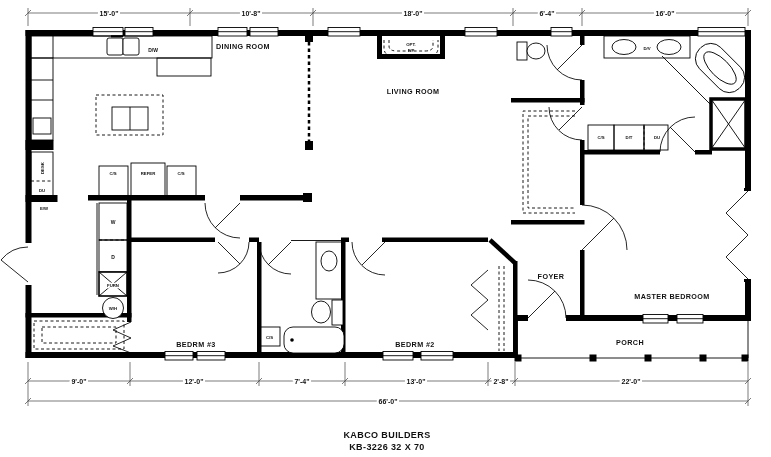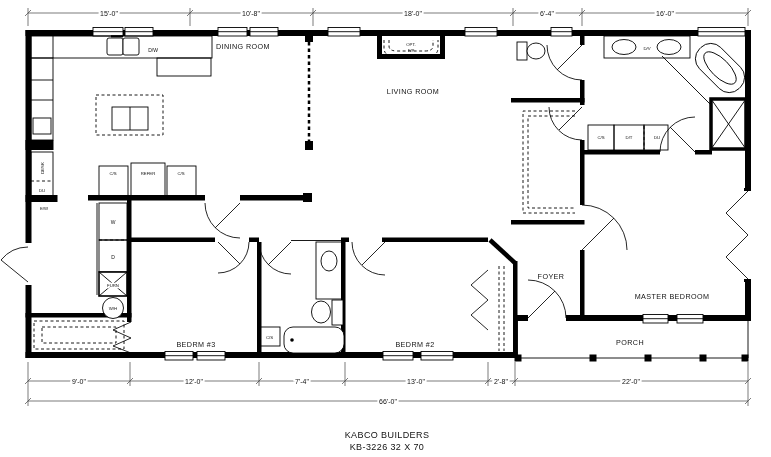--- a/index.html
+++ b/index.html
@@ -1,16 +1,16 @@
 <!DOCTYPE html>
 <html><head>
 <meta charset="utf-8">
 <style>
   html,body{margin:0;padding:0;background:#fff;}
-  #stage{position:relative;width:625px;height:457px;background:#fff;font-family:"Liberation Sans",sans-serif;}
+  #stage{position:relative;width:625px;height:457px;background:#fff;font-family:"Liberation Sans",sans-serif;font-weight:bold;}
   svg{display:block;}
   .w{fill:#000;stroke:none;}
   .thin{fill:none;stroke:#000;stroke-width:0.9;}
   .fix{fill:#fff;stroke:#000;stroke-width:0.9;}
   .dash{fill:none;stroke:#000;stroke-width:0.9;stroke-dasharray:3 2.5;}
   .door{fill:none;stroke:#000;stroke-width:0.85;}
   .win{fill:#fff;stroke:#000;stroke-width:0.9;}
   .dim{stroke:#444;stroke-width:0.7;fill:none;}
   .room{font-size:7.2px;letter-spacing:.4px;fill:#111;text-anchor:middle;}
   .dtxt{font-size:7px;fill:#111;text-anchor:middle;paint-order:stroke;stroke:#fff;stroke-width:4px;}

